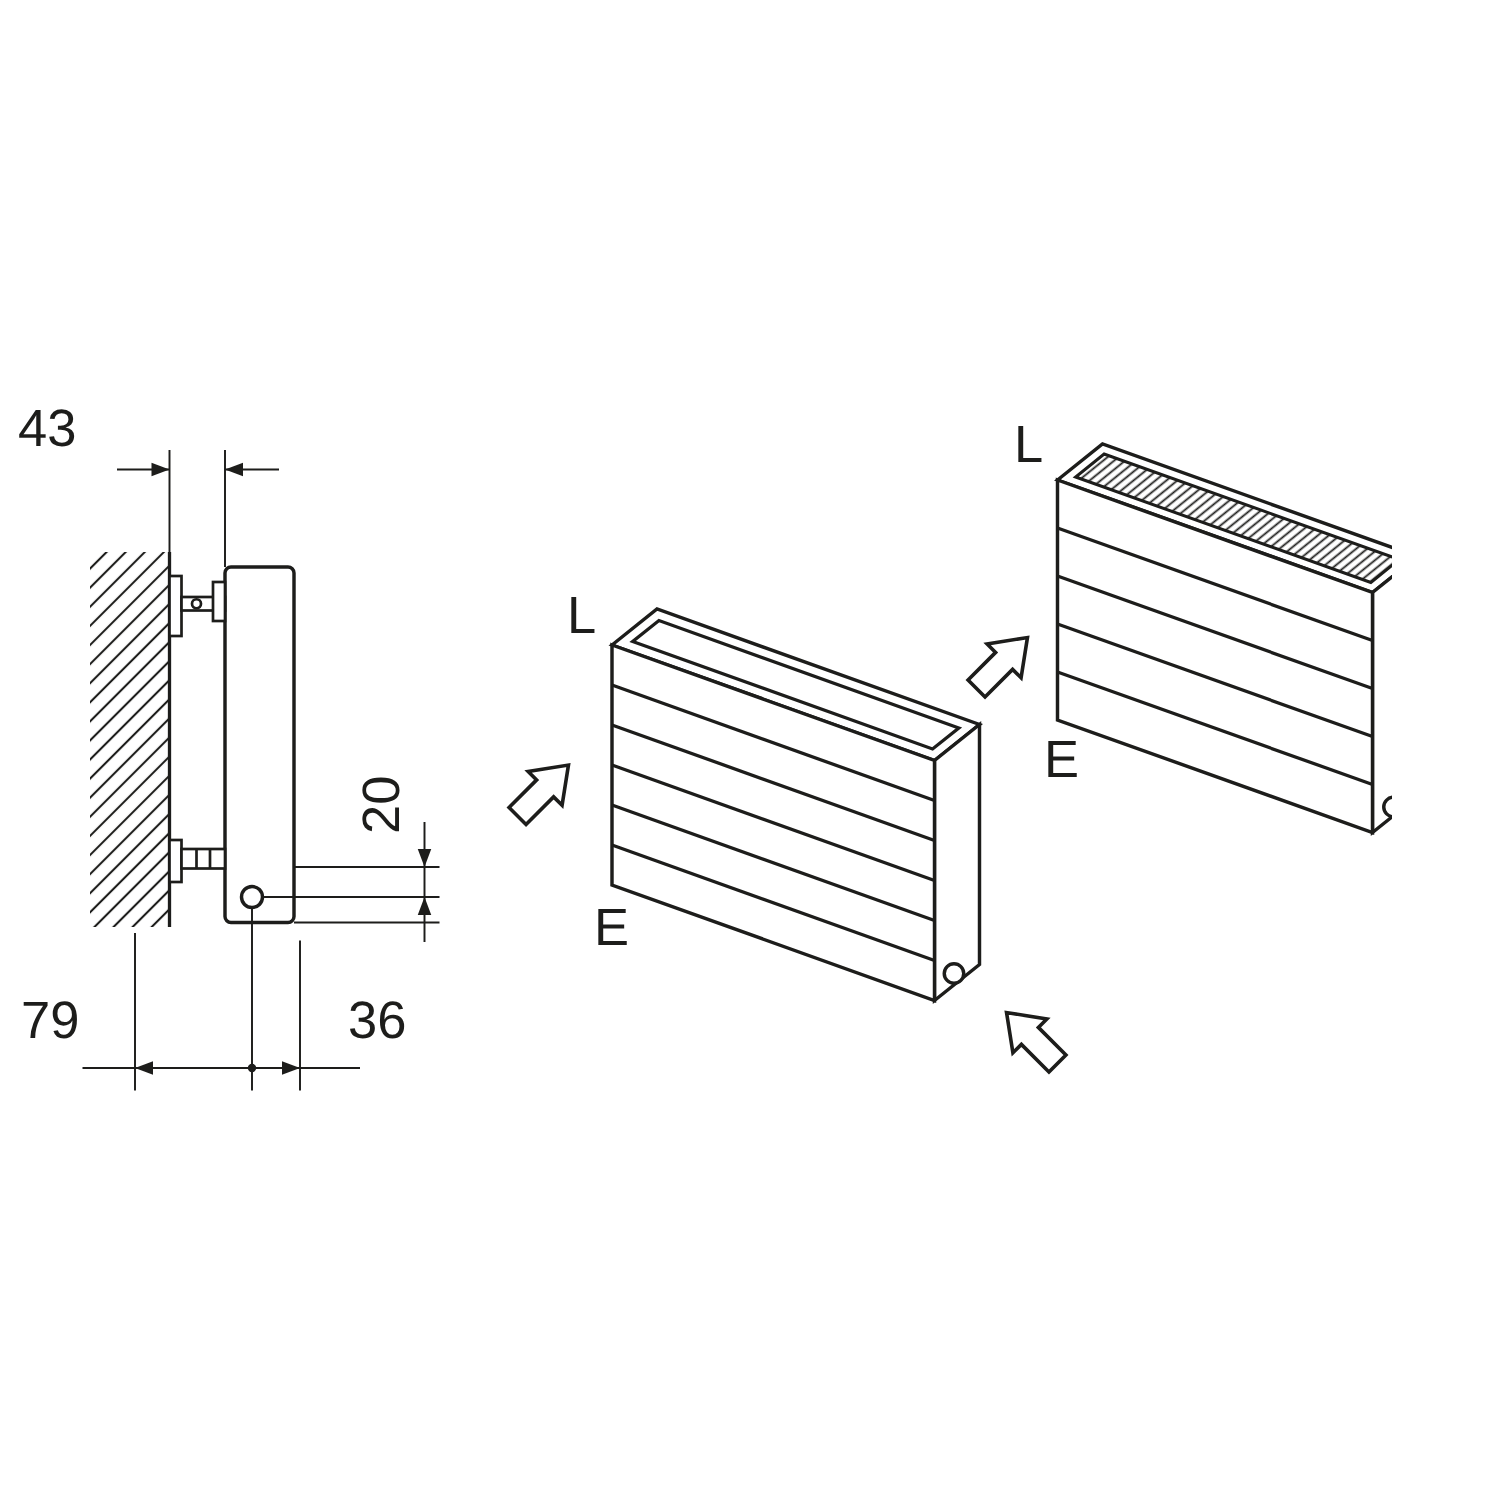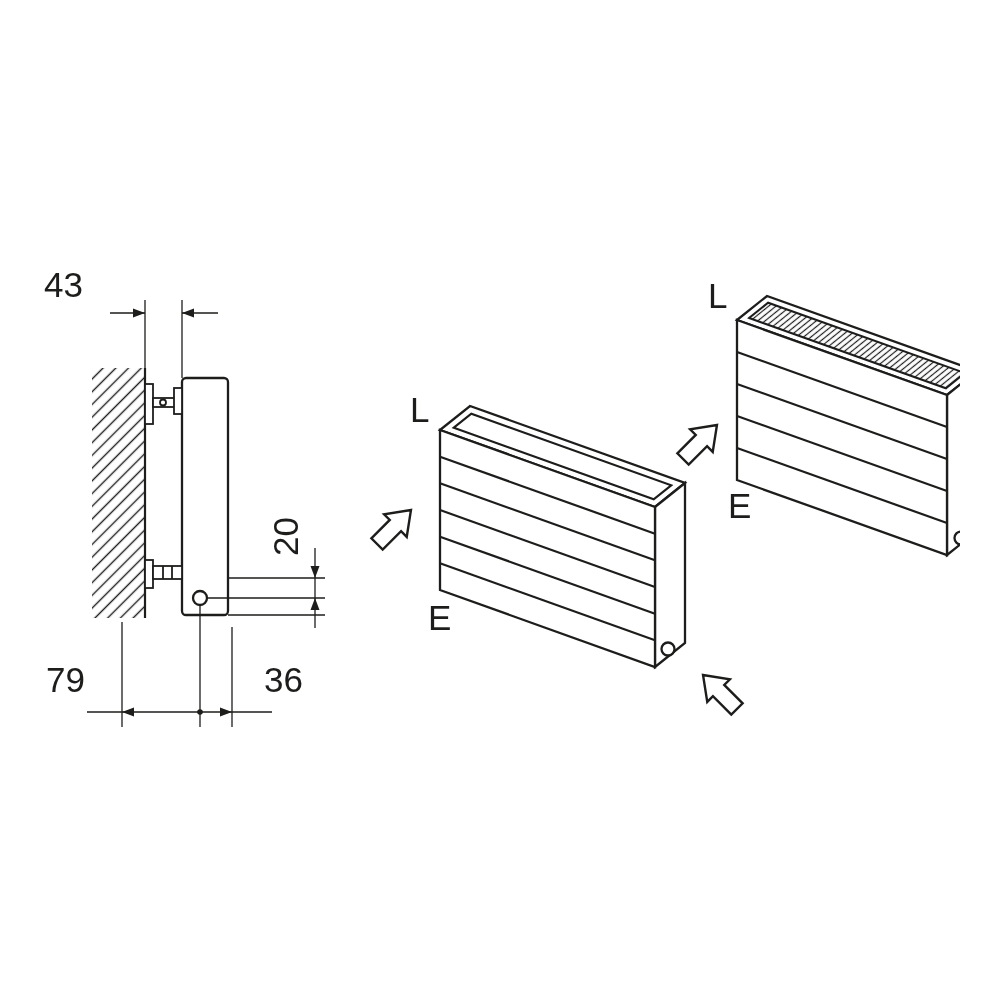--- a/index.html
+++ b/index.html
@@ -1,16 +1,16 @@
 <!DOCTYPE html>
 <html><head>
 <meta charset="utf-8">
 <style>
   html,body{margin:0;padding:0;background:#ffffff;}
-  .stage{position:relative;width:928px;height:1000px;background:#ffffff;overflow:hidden;margin-left:32px;}
+  .stage{position:relative;width:928px;height:1000px;background:#ffffff;overflow:hidden;}
   svg{display:block;}
   .ln   {stroke:#1d1d1b;fill:none;stroke-width:2.2;}
   .lnw  {stroke:#1d1d1b;fill:#ffffff;stroke-width:2.3;}
   .thin {stroke:#1d1d1b;fill:none;stroke-width:1.3;}
   .det  {stroke:#1d1d1b;fill:#ffffff;stroke-width:1.8;}
   .arr  {fill:#1d1d1b;stroke:none;}
   .blockarrow{fill:#ffffff;stroke:#1d1d1b;stroke-width:2.4;stroke-linejoin:miter;}
   .lbl  {font:35px "Liberation Sans", sans-serif;fill:#1d1d1b;stroke:none;}
 </style>
 </head>

